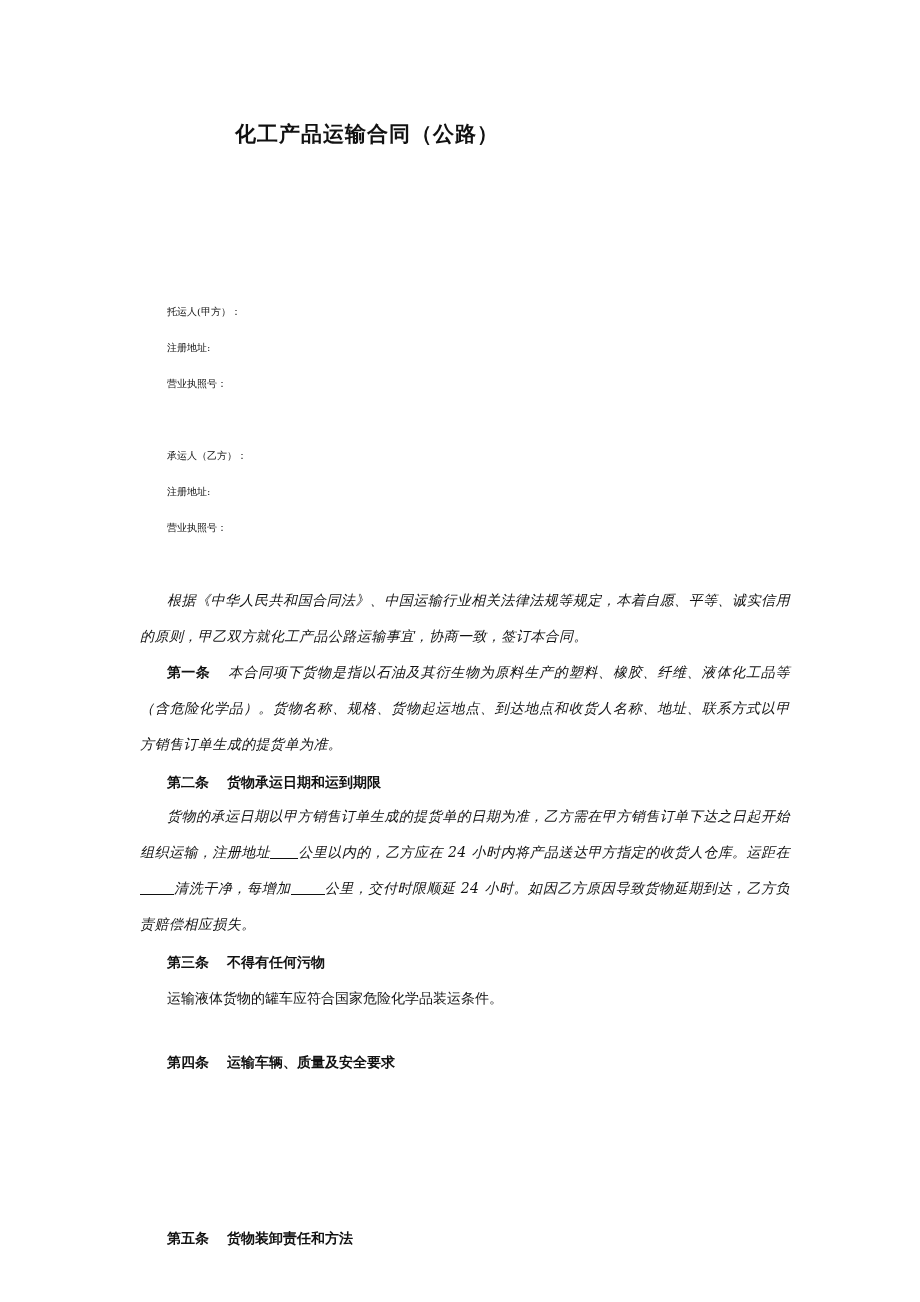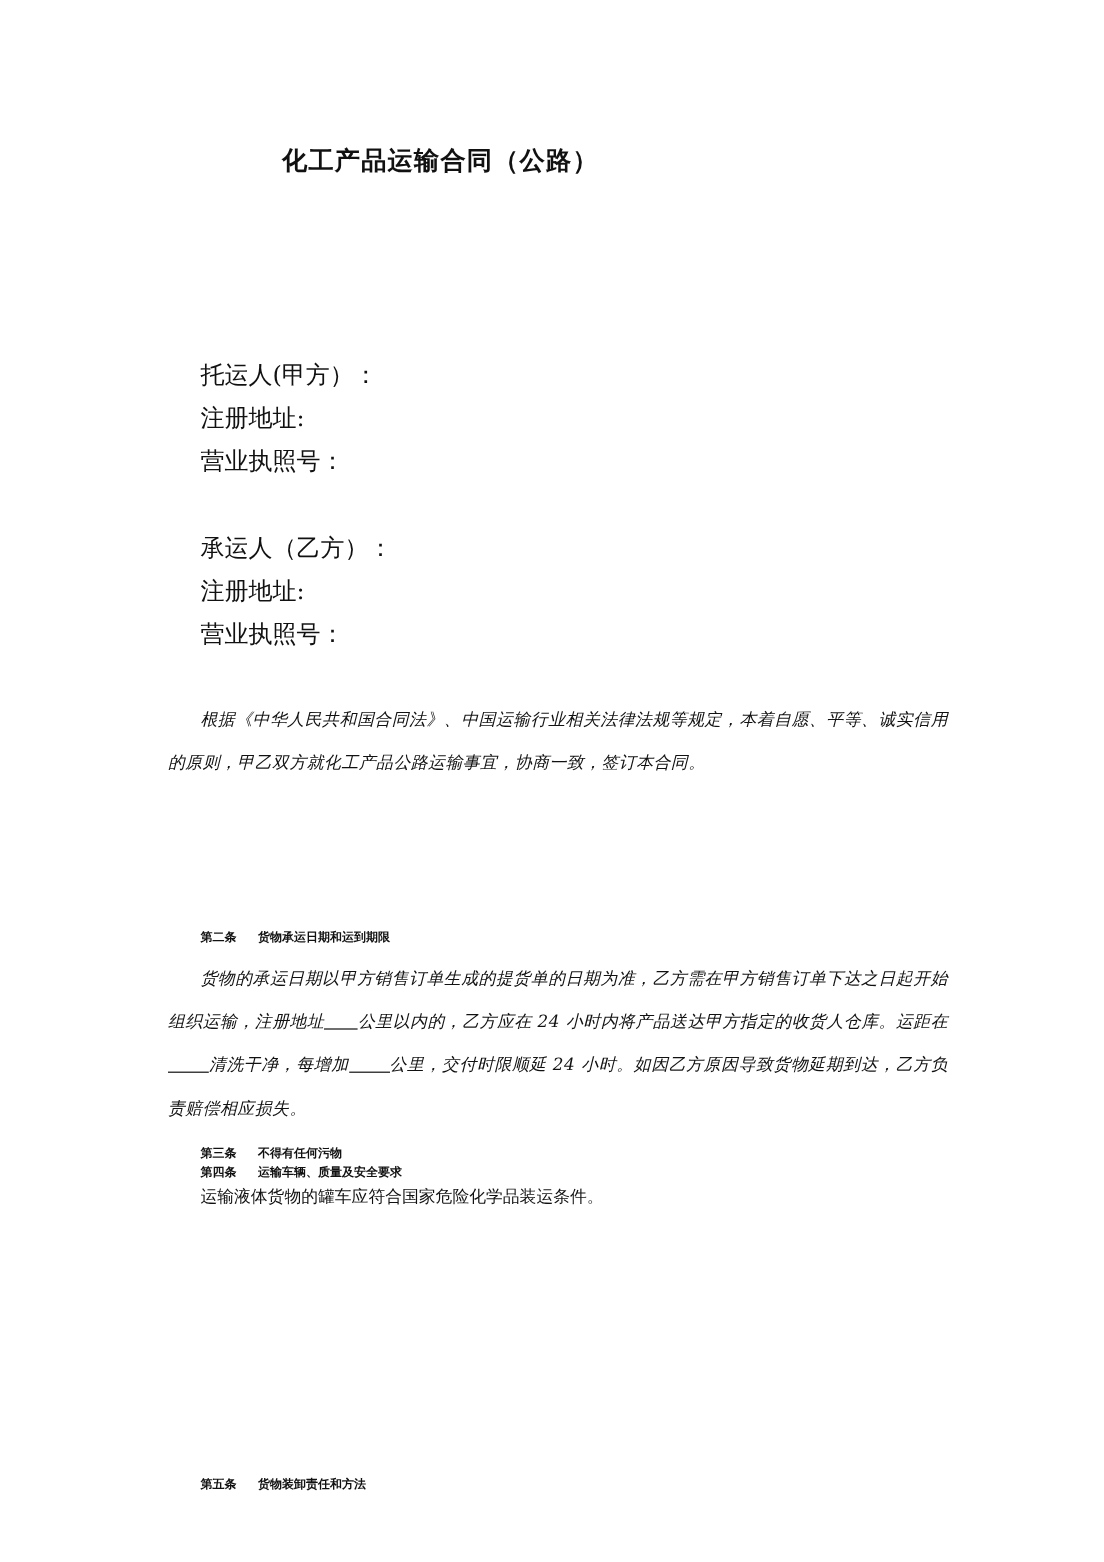--- a/index.html
+++ b/index.html
@@ -2,25 +2,25 @@
 <html><head>
 <meta charset="utf-8">
 <style>
   html, body { margin: 0; padding: 0; background: #ffffff; }
   body { width: 920px; height: 1302px; position: relative; overflow: hidden;
          font-family: "DejaVu Serif", "Liberation Serif", serif; color: #111; }
   .page { position: absolute; left: 0; top: 0; width: 920px; height: 1302px; }
   .title { position: absolute; top: 120px; left: 0; width: 734px; text-align: center;
            font-family: "DejaVu Sans", "Liberation Sans", sans-serif; font-weight: bold;
            font-size: 21px; letter-spacing: 1px; }
-  .line { position: absolute; left: 167px; font-size: 20px; white-space: nowrap; line-height: 20px; }
+  .line { position: absolute; left: 167px; font-size: 10px; white-space: nowrap; line-height: 20px; }
   .para { position: absolute; left: 140px; width: 650px; font-size: 14px; line-height: 36px;
           text-indent: 27px; text-align: justify; }
   .para .t { letter-spacing: 0.45px; font-style: italic; }
-  .heading { position: absolute; left: 167px; font-size: 10px; font-weight: bold;
+  .heading { position: absolute; left: 167px; font-size: 14px; font-weight: bold;
              font-family: "DejaVu Sans", "Liberation Sans", sans-serif; white-space: nowrap; line-height: 20px; }
   .heading .gap { display: inline-block; width: 18px; }
   .b { font-weight: bold; font-family: "DejaVu Sans", "Liberation Sans", sans-serif; }
   .blank { display: inline-block; border-bottom: 1px solid #111; height: 14px; vertical-align: -2px; }
   .plain { position: absolute; left: 167px; font-size: 14px; white-space: nowrap; line-height: 20px; }
 </style>
 </head>
 <body>
 
 <div class="page">
@@ -32,34 +32,37 @@
   <div class="line" style="top:374px">营业执照号：</div>
 
   <div class="line" style="top:446px">承运人（乙方）：</div>
   <div class="line" style="top:482px">注册地址:</div>
   <div class="line" style="top:518px">营业执照号：</div>
 
   <div class="para" style="top:582px">
     <span class="t">根据《中华人民共和国合同法》、中国运输行业相关法律法规等规定，本着自愿、平等、诚实信用的原则，甲乙双方就化工产品公路运输事宜，协商一致，签订本合同。</span>
   </div>
 
+  <div class="para" style="top:654px">
+    <span class="b">第一条</span><span style="display:inline-block;width:18px"></span><span class="t">本合同项下货物是指以石油及其衍生物为原料生产的塑料、橡胶、纤维、液体化工品等（含危险化学品）。货物名称、规格、货物起运地点、到达地点和收货人名称、地址、联系方式以甲方销售订单生成的提货单为准。</span>
+  </div>
 
   <div class="heading" style="top:772px">
     <span>第二条</span><span class="gap"></span><span>货物承运日期和运到期限</span>
   </div>
   <div class="para" style="top:798px">
     <span class="t">货物的承运日期以甲方销售订单生成的提货单的日期为准，乙方需在甲方销售订单下达之日起开始组织运输，注册地址</span><span class="blank" style="width:28px"></span><span class="t">公里以内的，乙方应在 24 小时内将产品送达甲方指定的收货人仓库。运距在</span><span class="blank" style="width:34px"></span><span class="t">清洗干净，每增加</span><span class="blank" style="width:34px"></span><span class="t">公里，交付时限顺延 24 小时。如因乙方原因导致货物延期到达，乙方负责赔偿相应损失。</span>
   </div>
 
   <div class="heading" style="top:952px">
     <span>第三条</span><span class="gap"></span><span>不得有任何污物</span>
   </div>
   <div class="plain" style="top:988px">运输液体货物的罐车应符合国家危险化学品装运条件。</div>
 
-  <div class="heading" style="top:968px">
+  <div class="heading" style="top:1052px">
     <span>第四条</span><span class="gap"></span><span>运输车辆、质量及安全要求</span>
   </div>
 
   <div class="heading" style="top:1228px">
     <span>第五条</span><span class="gap"></span><span>货物装卸责任和方法</span>
   </div>
 
 </div>
 
 </body></html>

